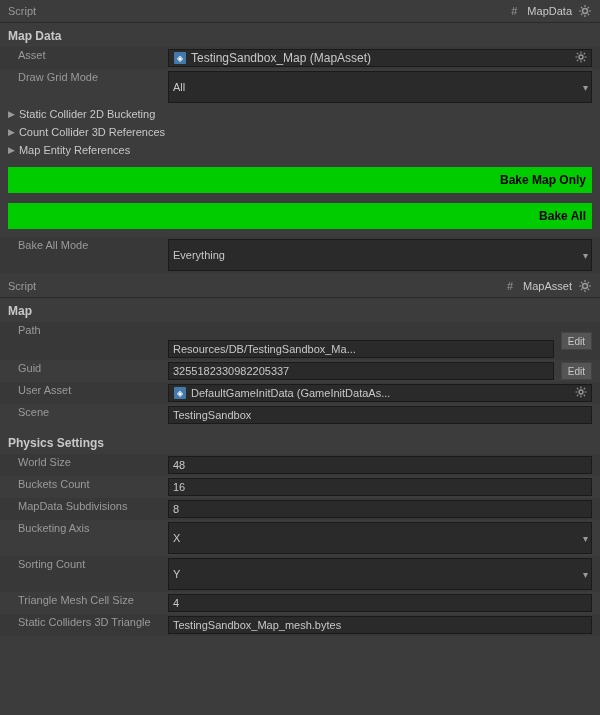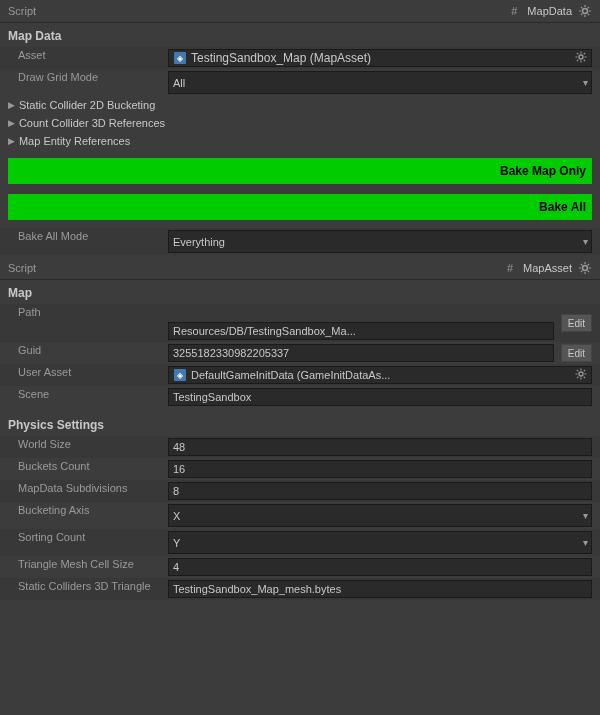--- a/index.html
+++ b/index.html
@@ -94,21 +94,21 @@
       width: 14px;
       height: 14px;
     }
 
     .select-field {
       background: #2a2a2a;
       border: 1px solid #1a1a1a;
       color: #c8c8c8;
       font-size: 11px;
       padding: 1px 4px;
-      height: 23px;
+      height: 32px;
       flex: 1;
       outline: none;
       appearance: none;
       -webkit-appearance: none;
       cursor: pointer;
     }
 
     .select-wrapper {
       flex: 1;
       position: relative;

